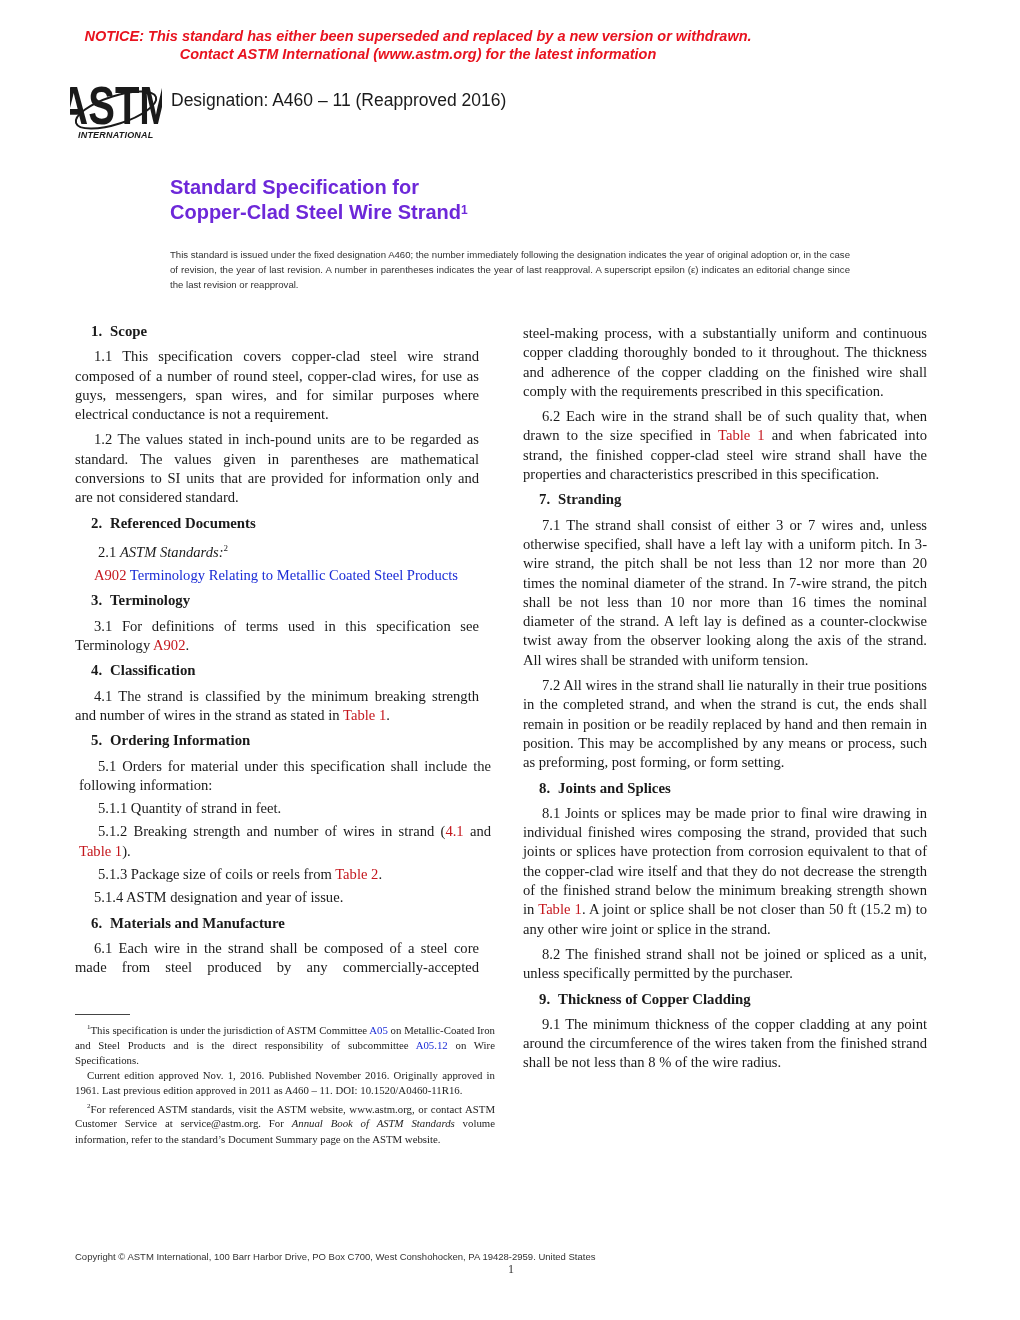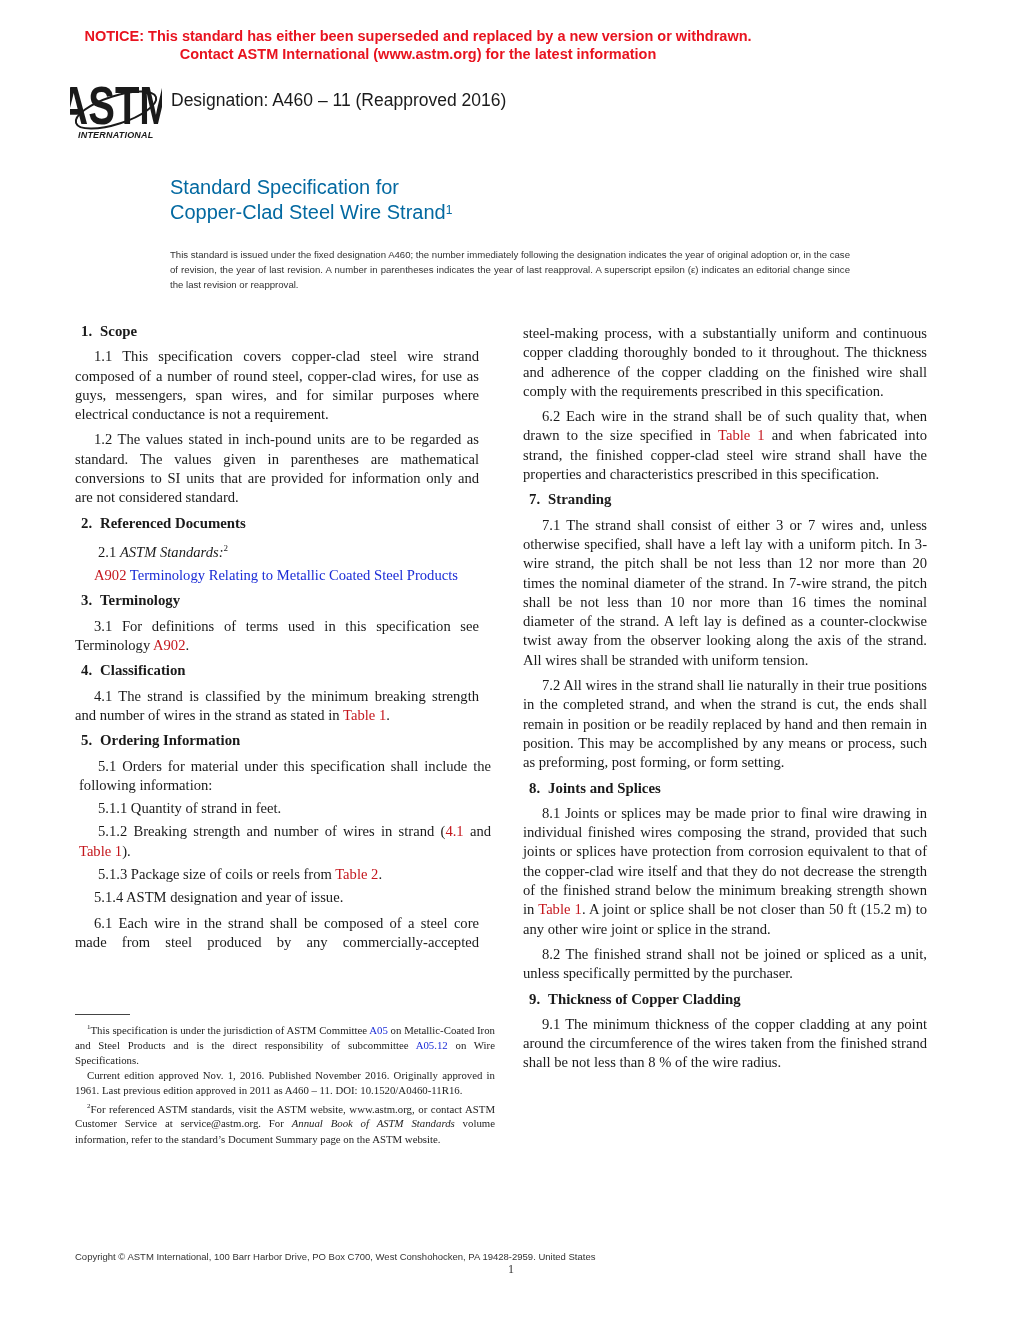--- a/index.html
+++ b/index.html
@@ -1,27 +1,27 @@
 <!DOCTYPE html>
 <html><head>
 <meta charset="utf-8">
 <style>
   html, body { margin: 0; padding: 0; background: #ffffff; }
   body { width: 1020px; height: 1320px; position: relative; overflow: hidden; font-family: "Liberation Serif", serif; color: #1a1a1a; }
-  .notice { position: absolute; top: 27px; left: 0; width: 836px; text-align: center; color: #e8131f; font-family: "Liberation Sans", sans-serif; font-weight: bold; font-size: 14.5px; line-height: 18px; }
+  .notice { position: absolute; top: 27px; left: 0; width: 836px; text-align: center; color: #e8131f; font-family: "Liberation Sans", sans-serif; font-weight: bold; font-size: 14.5px; line-height: 18px; font-style: italic; }
   .logo { position: absolute; left: 70px; top: 78px; width: 92px; height: 66px; }
   .logo-sub { position: absolute; left: 78px; top: 130px; font-family: "Liberation Sans", sans-serif; font-weight: bold; font-style: italic; font-size: 9px; letter-spacing: 0.2px; color: #1a1a1a; }
   .designation { position: absolute; left: 171px; top: 90px; font-family: "Liberation Sans", sans-serif; font-size: 17.5px; color: #1a1a1a; }
-  .title { position: absolute; left: 170px; top: 175px; font-family: "Liberation Sans", sans-serif; font-weight: normal; font-size: 20px; line-height: 25px; color: #0369a1; }
+  .title { position: absolute; left: 170px; top: 175px; font-family: "Liberation Sans", sans-serif; font-weight: bold; font-size: 20px; line-height: 25px; color: #6d28d9; }
   .title sup { font-size: 12px; vertical-align: top; position: relative; top: -2px; }
   .preamble { position: absolute; left: 170px; top: 247px; width: 680px; font-family: "Liberation Sans", sans-serif; font-size: 9.6px; line-height: 15px; color: #333; text-align: justify; }
   .col { position: absolute; top: 322px; width: 420px; font-size: 14.6px; line-height: 19.3px; }
   .col.left { left: 75px; }
   .col.right { left: 523px; top: 324px; }
-  .h { font-weight: bold; margin: 0 0 6px 6px; font-size: 14.8px; }
+  .h { font-weight: bold; margin: 0 0 6px 16px; font-size: 14.8px; }
   .h .num { margin-right: 8px; }
   p { margin: 0 16px 6px 0; text-align: justify; text-indent: 19px; }
   p.noindent { text-indent: 0; }
   p.sub { margin: 4px; }
   .ref { color: #c4161c; }
   .link { color: #1a2bd6; }
   .refitem { padding-left: 19px; text-indent: -19px; margin: 0 0 6px 19px; text-align: justify; }
   .rule { position: absolute; left: 75px; top: 1014px; width: 55px; border-top: 1px solid #444; }
   .footnotes { position: absolute; left: 75px; top: 1020px; width: 420px; font-size: 10.8px; line-height: 15.2px; color: #222; }
   .footnotes p { margin: 0; text-indent: 12px; }
@@ -68,20 +68,21 @@
   <div class="h"><span class="num">4.</span><span>Classification</span></div>
   <p><span>4.1 The strand is classified by the minimum breaking strength and number of wires in the strand as stated in </span><span class="ref">Table 1</span><span>.</span></p>
 
   <div class="h"><span class="num">5.</span><span>Ordering Information</span></div>
   <p class="sub">5.1 Orders for material under this specification shall include the following information:</p>
   <p class="sub">5.1.1 Quantity of strand in feet.</p>
   <p class="sub"><span>5.1.2 Breaking strength and number of wires in strand (</span><span class="ref">4.1</span><span> and </span><span class="ref">Table 1</span><span>).</span></p>
   <p class="sub"><span>5.1.3 Package size of coils or reels from </span><span class="ref">Table 2</span><span>.</span></p>
   <p>5.1.4 ASTM designation and year of issue.</p>
 
+  <div class="h"><span class="num">6.</span><span>Materials and Manufacture</span></div>
   <p style="text-align-last: justify;">6.1 Each wire in the strand shall be composed of a steel core made from steel produced by any commercially-accepted</p>
 </div>
 
 <div class="rule"></div>
 <div class="footnotes">
   <p><sup>1</sup><span>This specification is under the jurisdiction of ASTM Committee </span><span class="link">A05</span><span> on Metallic-Coated Iron and Steel Products and is the direct responsibility of subcommittee </span><span class="link">A05.12</span><span> on Wire Specifications.</span></p>
   <p>Current edition approved Nov. 1, 2016. Published November 2016. Originally approved in 1961. Last previous edition approved in 2011 as A460 – 11. DOI: 10.1520/A0460-11R16.</p>
   <p><sup>2</sup><span>For referenced ASTM standards, visit the ASTM website, www.astm.org, or contact ASTM Customer Service at service@astm.org. For </span><i>Annual Book of ASTM Standards</i><span> volume information, refer to the standard’s Document Summary page on the ASTM website.</span></p>
 </div>
 

